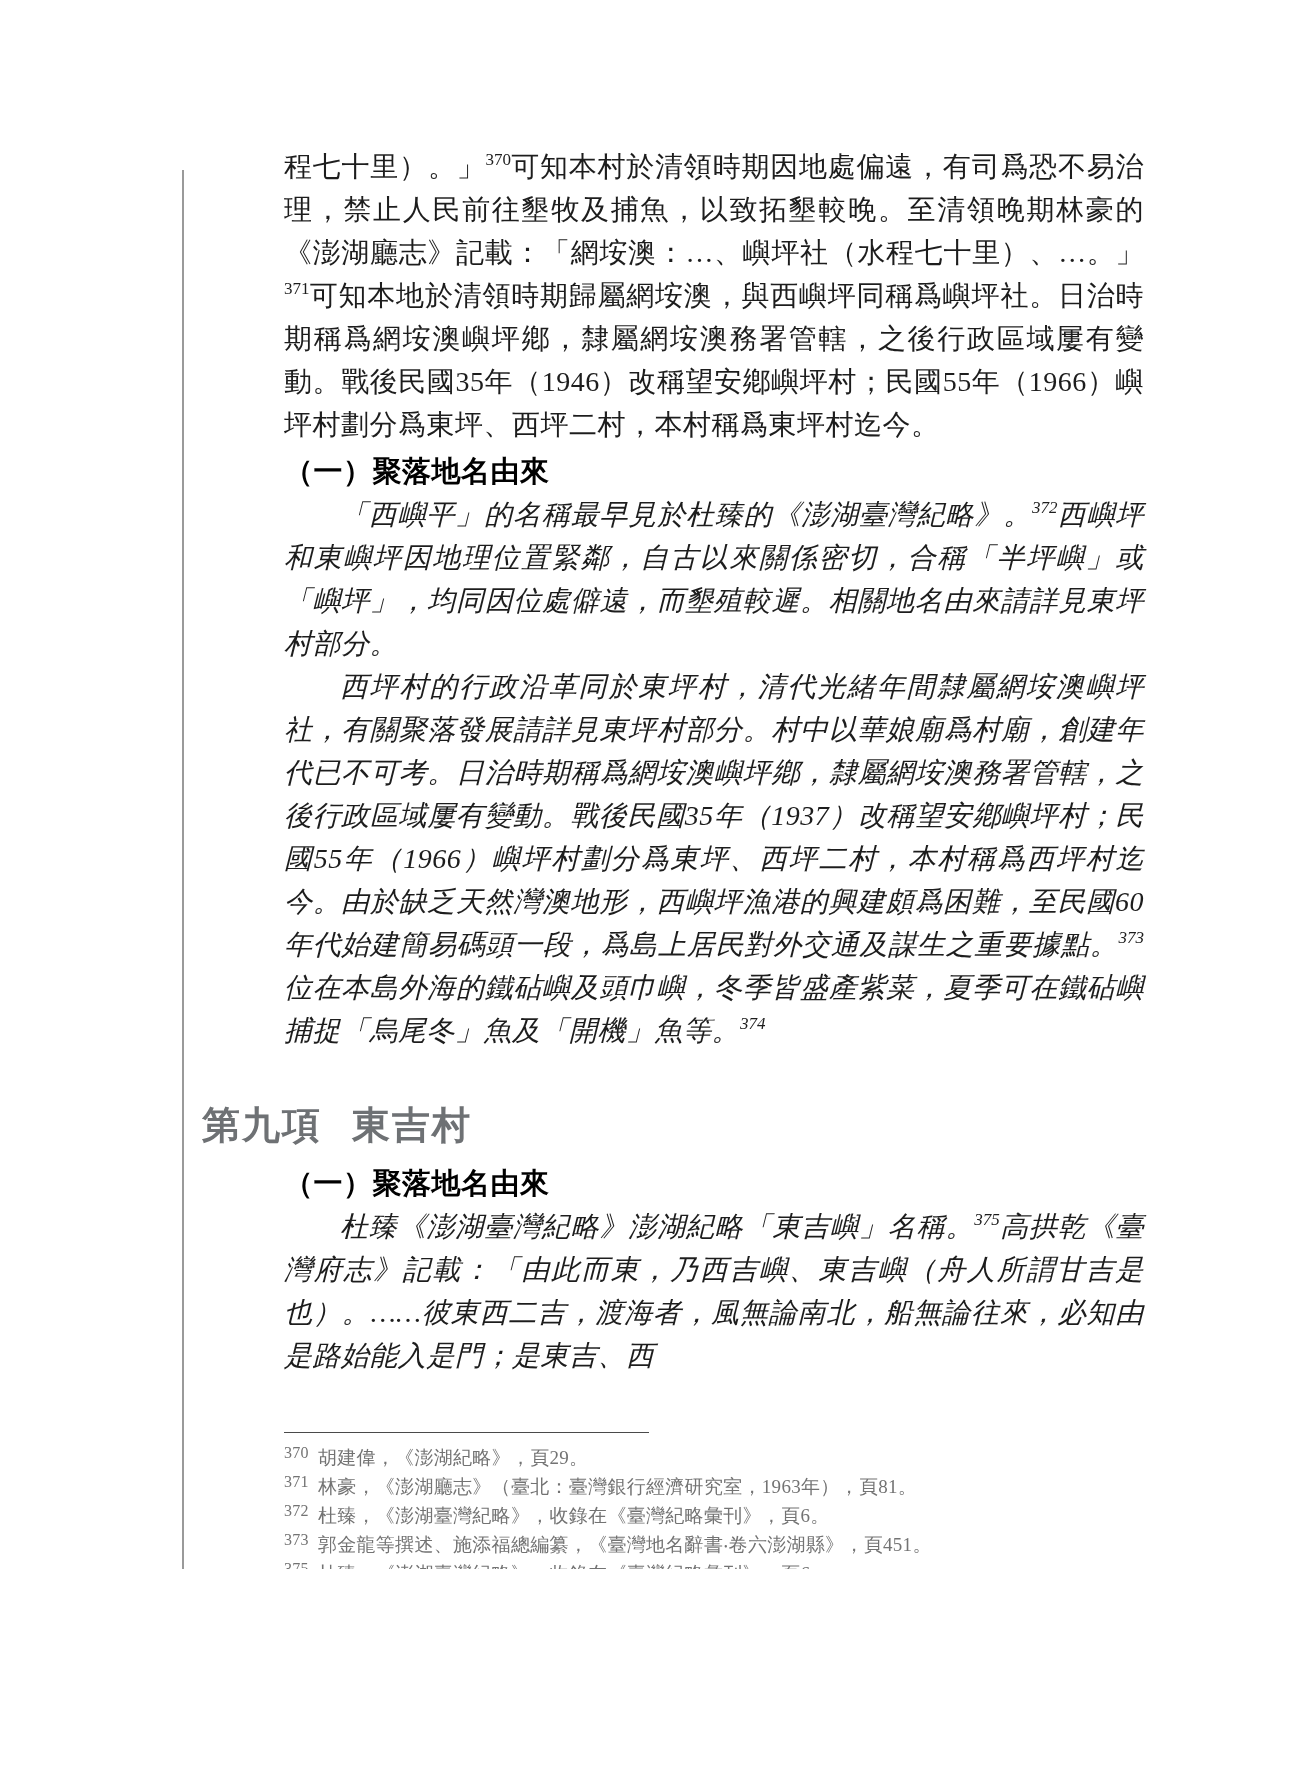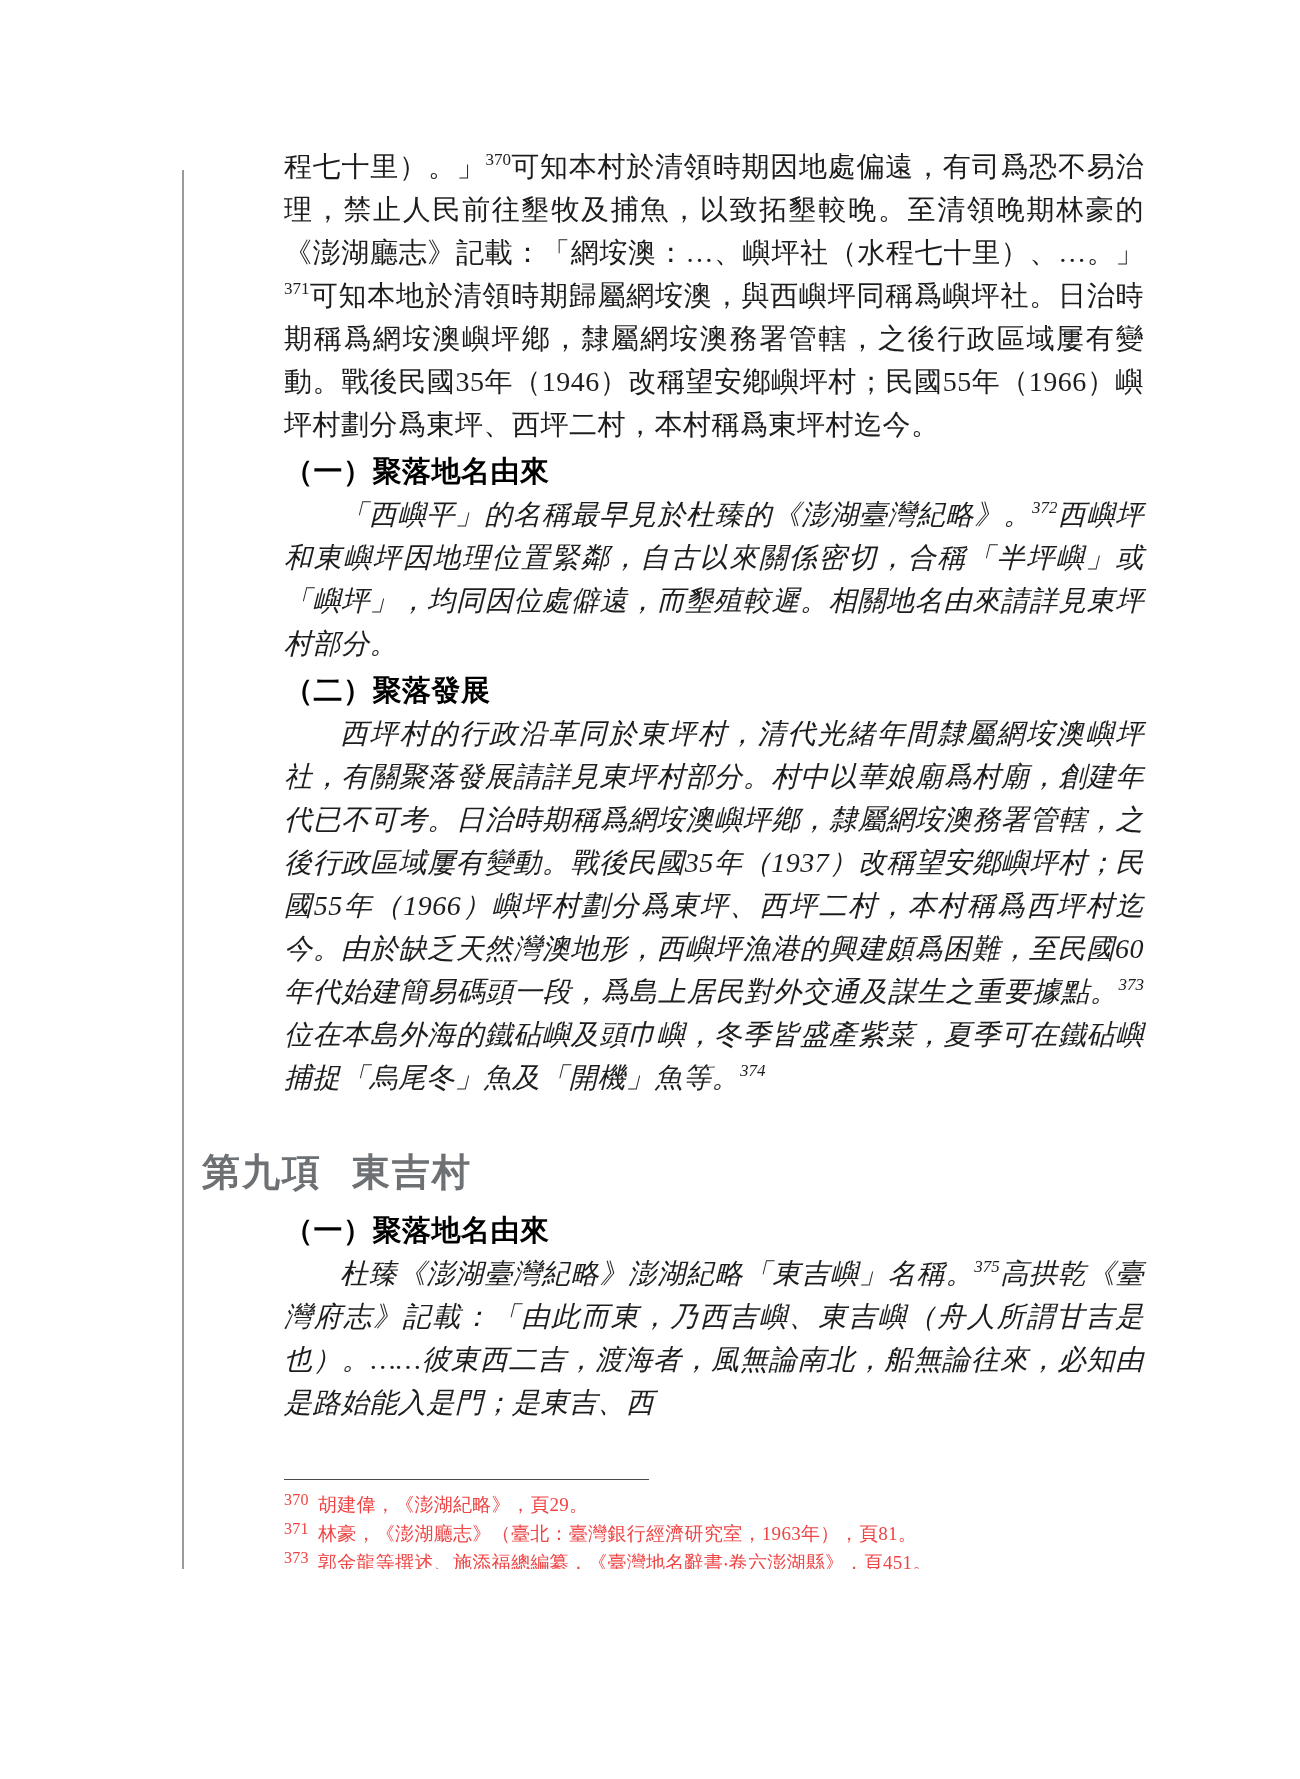--- a/index.html
+++ b/index.html
@@ -62,21 +62,21 @@
   }
   .footnotes{margin-top:55px;}
   .fn-separator{
     width:365px;
     border-top:1.5px solid #4a4a4a;
     margin:0 0 10px 0;
   }
   .fn-row{
     font-size:19px;
     line-height:29px;
-    color:#ef4444;
+    color:#737373;
     letter-spacing:0.3px;
   }
   .fn-row sup{
     font-size:16px;
     line-height:0;
     vertical-align:6px;
     margin-right:9px;
   }
   .footer{
     position:absolute;
@@ -100,29 +100,29 @@
 </head>
 <body>
 
 <div class="page">
   <div class="vrule"></div>
 
   <div class="content" id="content">
       <p class="para"><span>程七十里）。」</span><sup>370</sup><span>可知本村於清領時期因地處偏遠，有司爲恐不易治理，禁止人民前往墾牧及捕魚，以致拓墾較晚。至清領晚期林豪的《澎湖廳志》記載：「網垵澳：…、嶼坪社（水程七十里）、…。」</span><sup>371</sup><span>可知本地於清領時期歸屬網垵澳，與西嶼坪同稱爲嶼坪社。日治時期稱爲網垵澳嶼坪鄕，隸屬網垵澳務署管轄，之後行政區域屢有變動。戰後民國35年（1946）改稱望安鄕嶼坪村；民國55年（1966）嶼坪村劃分爲東坪、西坪二村，本村稱爲東坪村迄今。</span></p>
       <p class="sub-heading">（一）聚落地名由來</p>
       <p class="para indent"><span>「西嶼平」的名稱最早見於杜臻的《澎湖臺灣紀略》。</span><sup>372</sup><span>西嶼坪和東嶼坪因地理位置緊鄰，自古以來關係密切，合稱「半坪嶼」或「嶼坪」，均同因位處僻遠，而墾殖較遲。相關地名由來請詳見東坪村部分。</span></p>
-      <p class="sub-heading">（二）聚落發展</p>
       <p class="para indent"><span>西坪村的行政沿革同於東坪村，清代光緒年間隸屬網垵澳嶼坪社，有關聚落發展請詳見東坪村部分。村中以華娘廟爲村廟，創建年代已不可考。日治時期稱爲網垵澳嶼坪鄕，隸屬網垵澳務署管轄，之後行政區域屢有變動。戰後民國35年（1937）改稱望安鄕嶼坪村；民國55年（1966）嶼坪村劃分爲東坪、西坪二村，本村稱爲西坪村迄今。由於缺乏天然灣澳地形，西嶼坪漁港的興建頗爲困難，至民國60年代始建簡易碼頭一段，爲島上居民對外交通及謀生之重要據點。</span><sup>373</sup><span>位在本島外海的鐵砧嶼及頭巾嶼，冬季皆盛產紫菜，夏季可在鐵砧嶼捕捉「烏尾冬」魚及「開機」魚等。</span><sup>374</sup></p>
       <div class="section-heading"><span class="sh-num">第九項</span><span class="sh-title">東吉村</span></div>
       <p class="sub-heading">（一）聚落地名由來</p>
       <p class="para indent"><span>杜臻《澎湖臺灣紀略》澎湖紀略「東吉嶼」名稱。</span><sup>375</sup><span>高拱乾《臺灣府志》記載：「由此而東，乃西吉嶼、東吉嶼（舟人所謂甘吉是也）。……彼東西二吉，渡海者，風無論南北，船無論往來，必知由是路始能入是門；是東吉、西</span></p>
       <div class="footnotes">
         <div class="fn-separator"></div>
         <div class="fn-row"><sup>370</sup><span>胡建偉，《澎湖紀略》，頁29。</span></div>
         <div class="fn-row"><sup>371</sup><span>林豪，《澎湖廳志》（臺北：臺灣銀行經濟研究室，1963年），頁81。</span></div>
+        <div class="fn-row"><sup>372</sup><span>杜臻，《澎湖臺灣紀略》，收錄在《臺灣紀略彙刊》，頁6。</span></div>
         <div class="fn-row"><sup>373</sup><span>郭金龍等撰述、施添福總編纂，《臺灣地名辭書‧卷六澎湖縣》，頁451。</span></div>
         <div class="fn-row"><sup>375</sup><span>杜臻，《澎湖臺灣紀略》，收錄在《臺灣紀略彙刊》，頁6。</span></div>
       </div>
     </div>
 
   <div class="footer">
     <span class="page-number">210</span>
     <span class="chapter-label">【第四章　聚落】</span>
   </div>
 </div>

